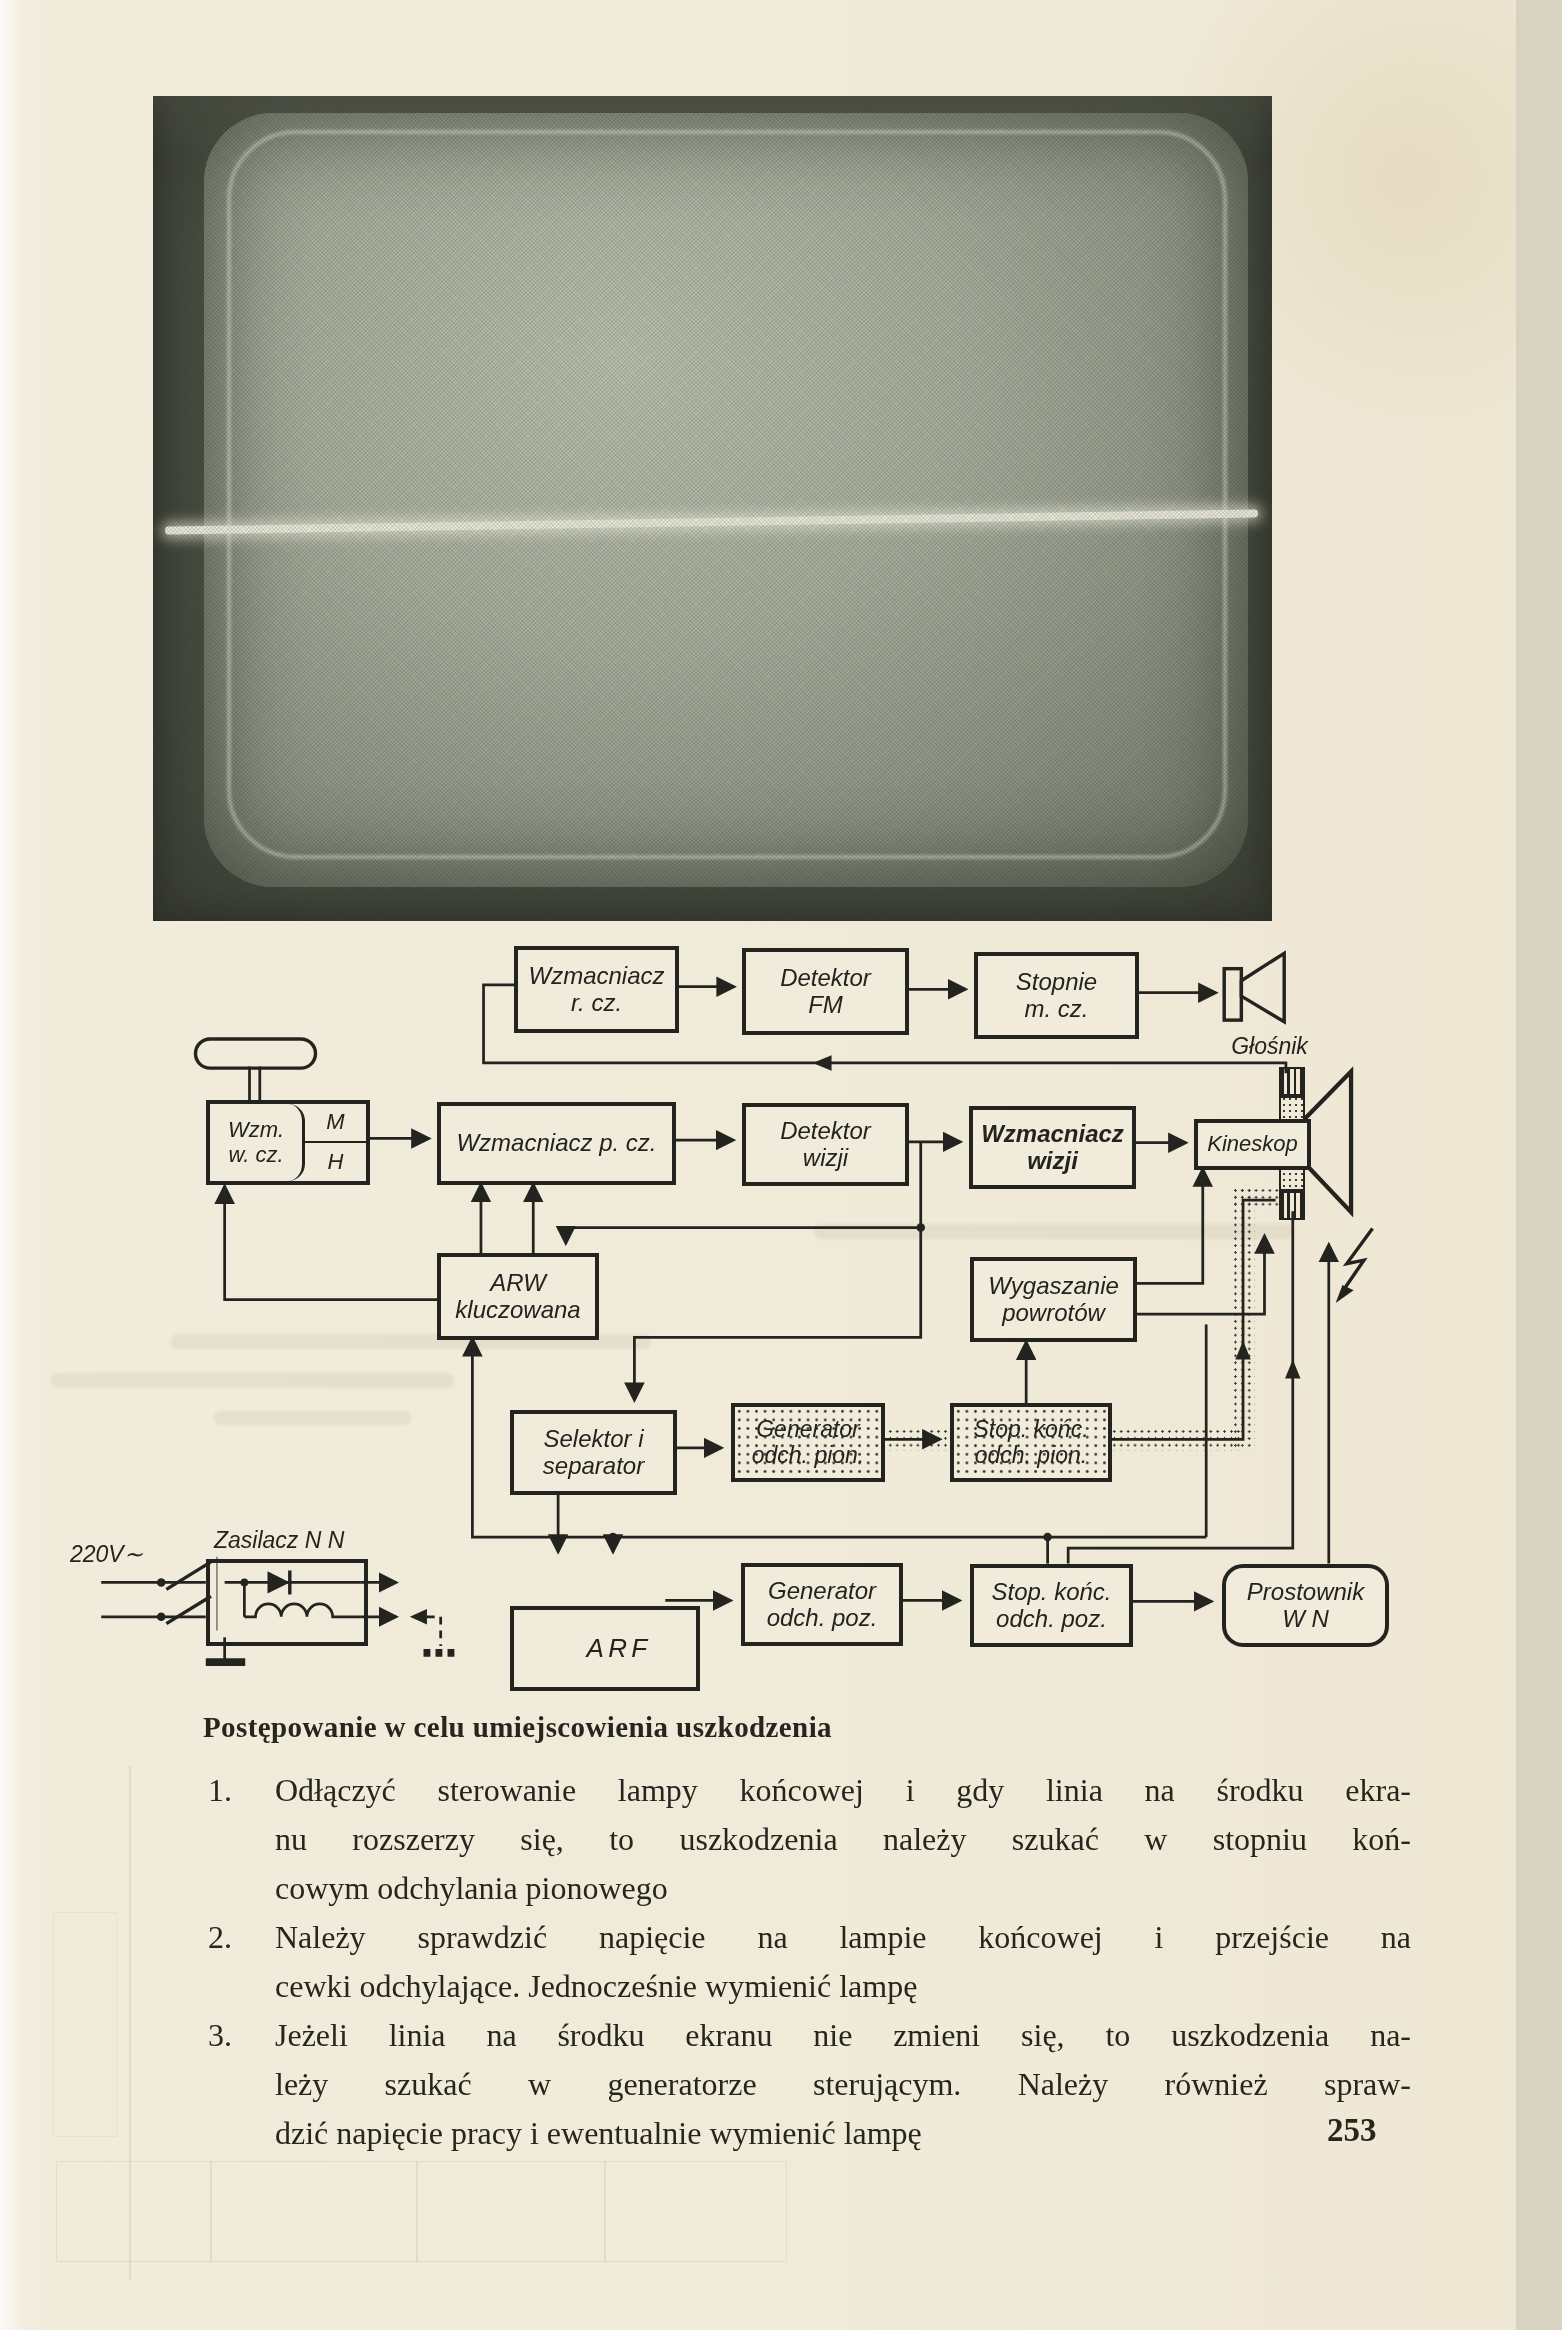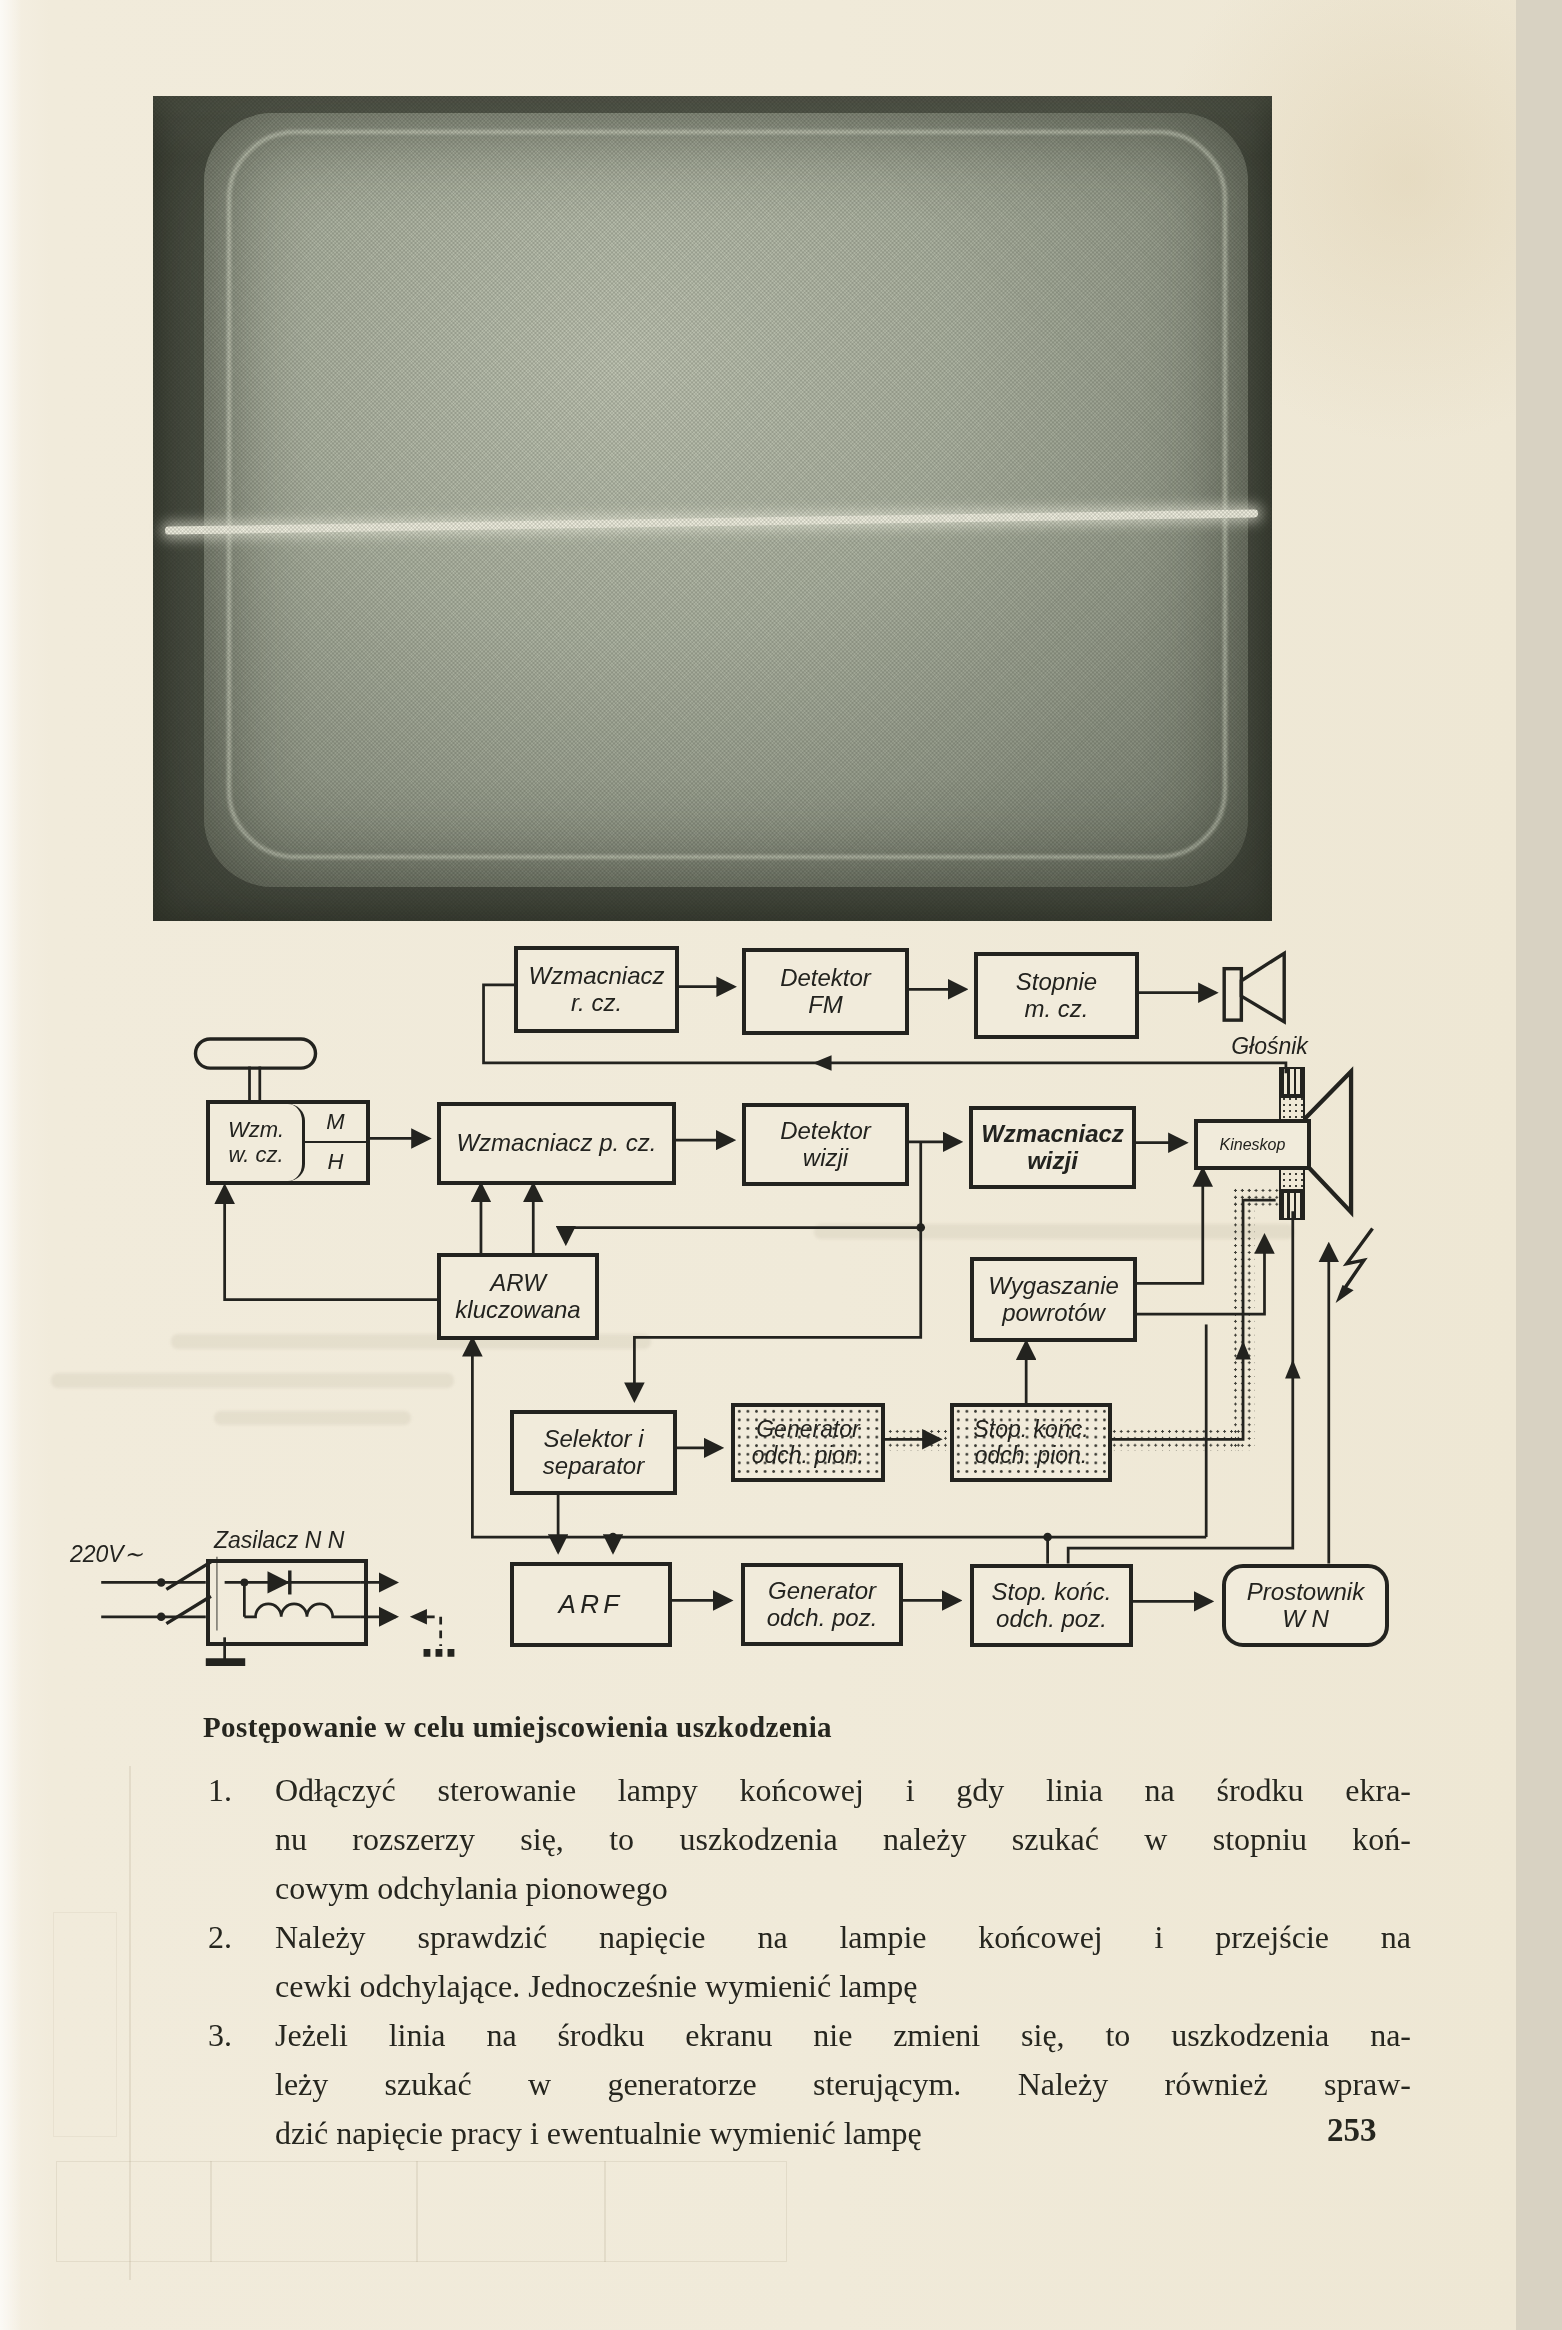--- a/index.html
+++ b/index.html
@@ -219,21 +219,21 @@
       <span>Wzmacniacz p. cz.</span>
     </div>
   <div class="blk" style="left:742px;top:1103px;width:159px;height:75px;">
       <span>Detektor
 wizji</span>
     </div>
   <div class="blk bold" style="left:969px;top:1106px;width:159px;height:75px;">
       <span>Wzmacniacz
 wizji</span>
     </div>
-  <div class="blk" style="left:1194px;top:1119px;width:109px;height:43px;font-size:16px;">
+  <div class="blk" style="left:1194px;top:1119px;width:109px;height:43px;font-size:22px;">
       <span>Kineskop</span>
     </div>
 
   <div class="blk" style="left:437px;top:1253px;width:154px;height:79px;">
       <span>ARW
 kluczowana</span>
     </div>
   <div class="blk" style="left:970px;top:1257px;width:159px;height:77px;">
       <span>Wygaszanie
 powrotów</span>
@@ -249,21 +249,21 @@
     </div>
   <div class="blk stip" style="left:950px;top:1403px;width:154px;height:71px;">
       <span>Stop. końc.
 odch. pion.</span>
     </div>
 
   <div class="dlabel" style="left:214px;top:1528px;">Zasilacz N N</div>
   <div class="dlabel" style="left:70px;top:1542px;">220V∼</div>
   <div class="blk" style="left:206px;top:1559px;width:154px;height:79px;background:transparent;"></div>
 
-  <div class="blk" style="left:510px;top:1562px;width:154px;height:77px;letter-spacing:4.3px;font-size:26px;">
+  <div class="blk" style="left:510px;top:1606px;width:154px;height:77px;letter-spacing:4.3px;font-size:26px;padding-left:28px;">
       <span>ARF</span>
     </div>
   <div class="blk" style="left:741px;top:1563px;width:154px;height:75px;">
       <span>Generator
 odch. poz.</span>
     </div>
   <div class="blk" style="left:970px;top:1564px;width:155px;height:75px;">
       <span>Stop. końc.
 odch. poz.</span>
     </div>

